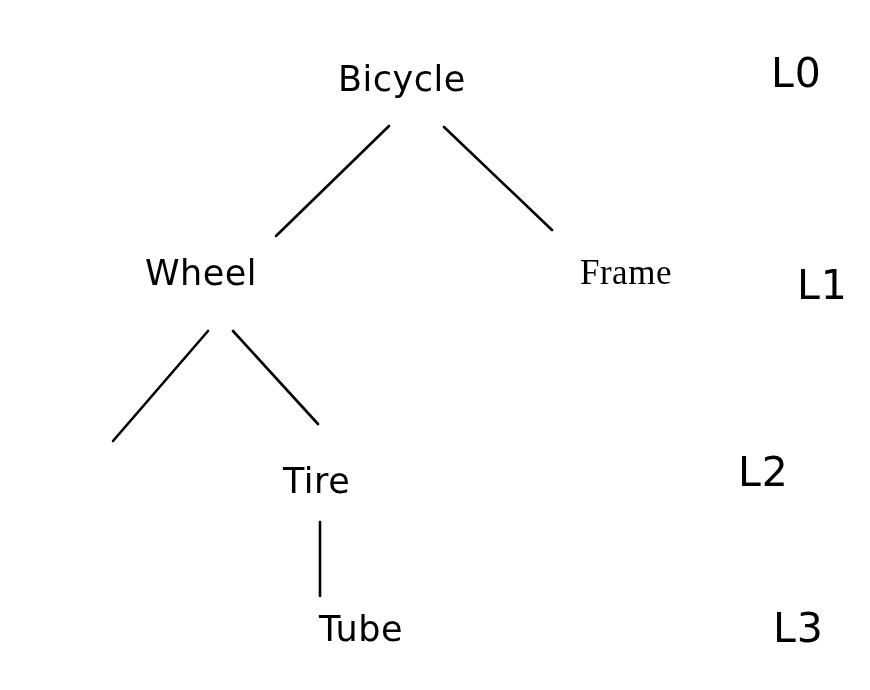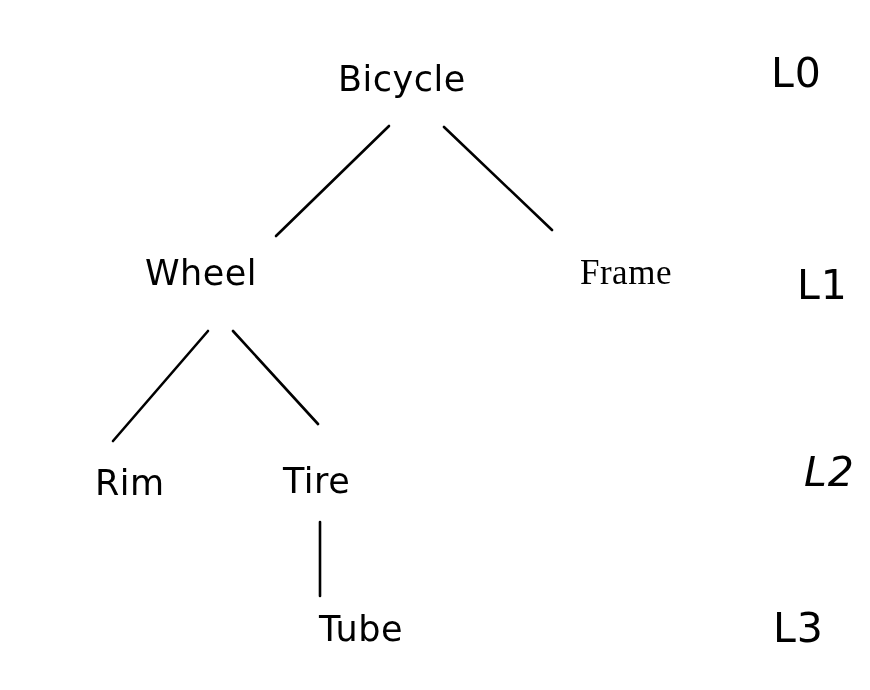--- a/index.html
+++ b/index.html
@@ -44,21 +44,21 @@
   
   #node-bicycle { left: 338px; top: 62px; }
   #node-wheel   { left: 145px; top: 256px; }
   #node-frame   { left: 580px; top: 255px; font-family: Liberation Serif, serif; }
   #node-rim     { left: 95px;  top: 466px; }
   #node-tire    { left: 283px; top: 464px; }
   #node-tube    { left: 271px; top: 612px; margin-left: 48px; }
   
   #level-l0 { left: 771px; top: 53px; }
   #level-l1 { left: 773px; top: 265px; margin-left: 24px; }
-  #level-l2 { left: 804px; top: 452px; font-style: italic; }
+  #level-l2 { left: 738px; top: 452px; }
   #level-l3 { left: 773px; top: 608px; }
 </style>
 </head>
 <body>
 
 <div id="canvas">
 
   <svg id="tree-svg" viewBox="0 0 870 690">
     <g stroke="#000000" stroke-width="2.6" stroke-linecap="round" fill="none">
       <line x1="389" y1="126" x2="276" y2="236"></line>
@@ -68,21 +68,20 @@
       <line x1="320" y1="522" x2="320" y2="596"></line>
     </g>
   </svg>
 
   <div class="node-label" id="node-bicycle">Bicycle</div>
 
   <div class="node-label" id="node-wheel">Wheel</div>
 
   <div class="node-label" id="node-frame">Frame</div>
 
-  <div class="node-label" id="node-rim">Rim</div>
 
   <div class="node-label" id="node-tire">Tire</div>
 
   <div class="node-label" id="node-tube">Tube</div>
 
   <div class="level-label" id="level-l0">L0</div>
 
   <div class="level-label" id="level-l1">L1</div>
 
   <div class="level-label" id="level-l2">L2</div>

